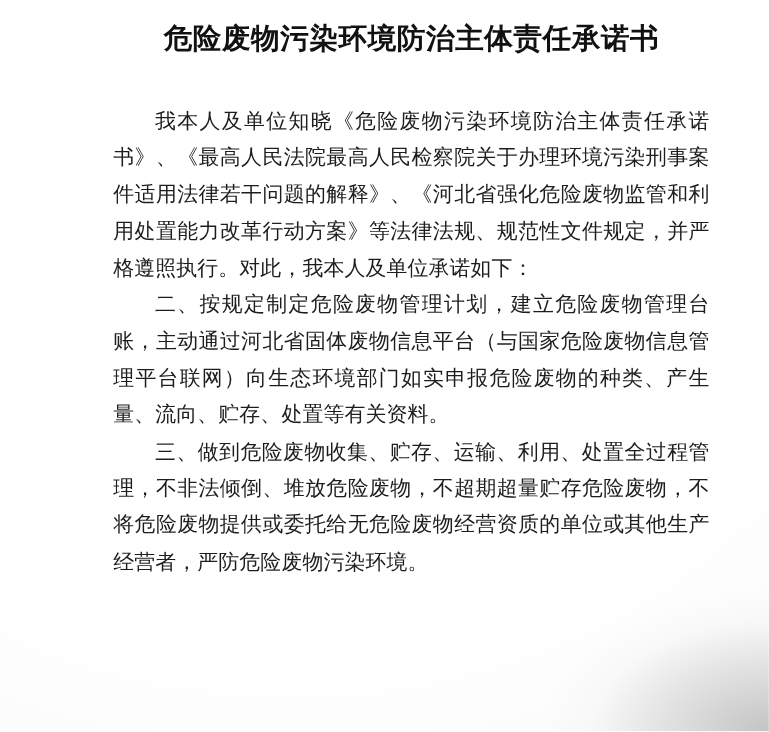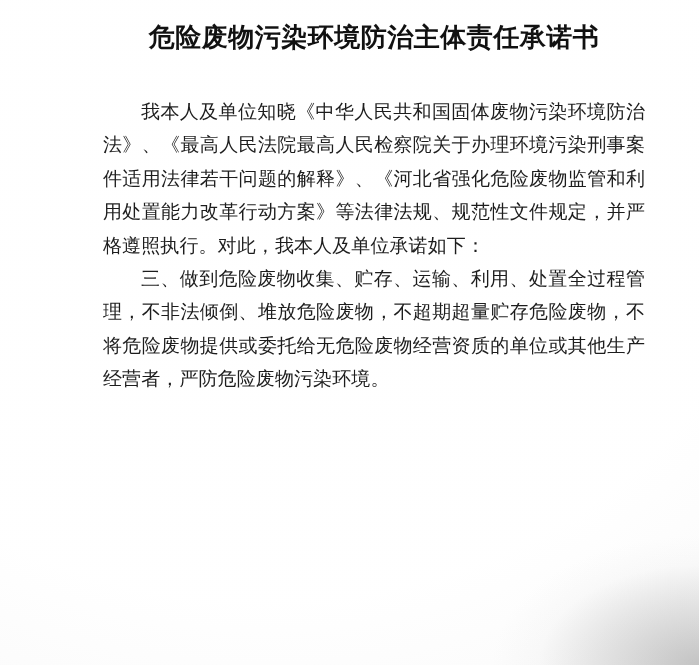--- a/index.html
+++ b/index.html
@@ -37,20 +37,21 @@
                 rgba(120,120,120,0.42) 0%,
                 rgba(150,150,150,0.22) 38%,
                 rgba(200,200,200,0.08) 58%,
                 rgba(255,255,255,0) 75%);
     pointer-events: none;
   }
   .content {
     position: relative;
     margin-left: 103px;
     width: 542px;
+    font-family: Liberation Mono, monospace;
   }
   .doc-title {
     margin: 0;
     padding-top: 21px;
     text-align: center;
     font-size: 26px;
     font-weight: 700;
     line-height: 33px;
     letter-spacing: 0.5px;
     color: #111111;
@@ -72,19 +73,20 @@
 </head>
 <body>
 
 <div class="page">
   <div class="paper-tone"></div>
 
   <div class="content">
     <h1 class="doc-title">危险废物污染环境防治主体责任承诺书</h1>
 
     <div class="doc-body">
-      <p>我本人及单位知晓《中华人民共和国固体废物污染环境防治法》、《最高人民法院最高人民检察院关于办理环境污染刑事案件适用法律若干问题的解释》、《河北省强化危险废物监管和利用处置能力改革行动方案》等法律法规、规范性文件规定，并严格遵照执行。对此，我本人及单位承诺如下：</p>
+      <p>我本人及单位知晓《危险废物污染环境防治主体责任承诺书》、《最高人民法院最高人民检察院关于办理环境污染刑事案件适用法律若干问题的解释》、《河北省强化危险废物监管和利用处置能力改革行动方案》等法律法规、规范性文件规定，并严格遵照执行。对此，我本人及单位承诺如下：</p>
+      <p>二、按规定制定危险废物管理计划，建立危险废物管理台账，主动通过河北省固体废物信息平台（与国家危险废物信息管理平台联网）向生态环境部门如实申报危险废物的种类、产生量、流向、贮存、处置等有关资料。</p>
       <p>三、做到危险废物收集、贮存、运输、利用、处置全过程管理，不非法倾倒、堆放危险废物，不超期超量贮存危险废物，不将危险废物提供或委托给无危险废物经营资质的单位或其他生产经营者，严防危险废物污染环境。</p>
     </div>
   </div>
 
   <div class="corner-shade"></div>
 </div>
 
 </body></html>

